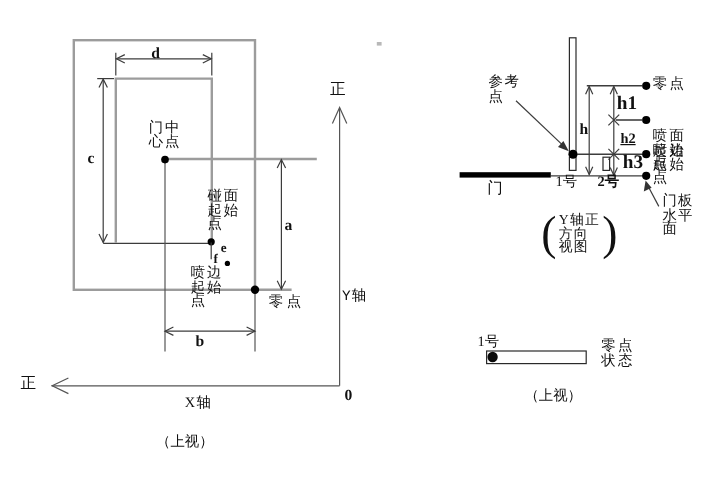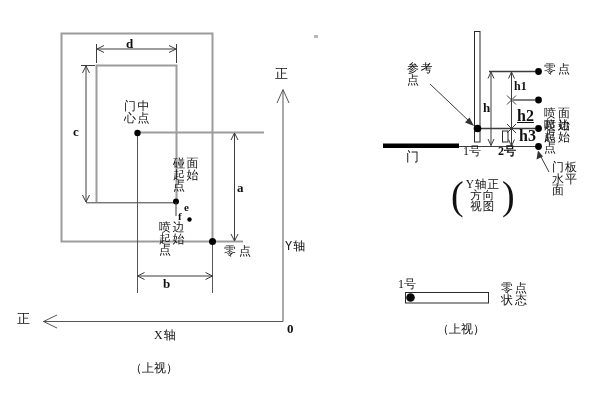--- a/index.html
+++ b/index.html
@@ -8,21 +8,21 @@
   #stage svg{position:absolute;left:0;top:0;}
   .lbl{position:absolute;color:#111;font-size:12px;line-height:11.5px;
        white-space:pre-line;letter-spacing:1.5px;font-family:"Liberation Serif", serif;}
   .ctr{text-align:right;}
   .dim{position:absolute;color:#111;font-weight:700;font-size:13px;line-height:13px;
        letter-spacing:0;font-family:"Liberation Serif", serif;}
   .small{font-size:11px;line-height:11px;}
   .view-group{position:absolute;display:flex;align-items:center;gap:2px;color:#111;}
   .paren{font-size:38px;line-height:40px;font-weight:400;transform:scaleY(1.05);
          font-family:"Liberation Serif", serif;}
-  .view-text{font-size:11.5px;line-height:11px;text-align:center;white-space:pre-line;
+  .view-text{font-size:11.5px;line-height:11px;white-space:pre-line;
              letter-spacing:1px;}
 </style>
 </head>
 <body>
 
 <div id="stage">
 
   <svg width="600" height="403" viewBox="0 0 600 403">
 
     <g>
@@ -156,22 +156,22 @@
   <div class="lbl" style="left:544px;top:84px;width:32px;letter-spacing:2px;margin-top:24px;">喷面
 起始
 点</div>
   <div class="lbl" style="left:544px;top:120px;width:32px;letter-spacing:2px;">喷边
 起始
 点</div>
   <div class="lbl" style="left:552px;top:162px;width:32px;letter-spacing:1px;">门板
 水平
 面</div>
   <div class="dim" style="left:483px;top:101px;">h</div>
-  <div class="dim" style="left:514px;top:80px;font-size:12px;">h1</div>
-  <div class="dim" style="left:517px;top:109px;font-size:16px;text-decoration:underline;">h2</div>
+  <div class="dim" style="left:514px;top:80px;font-size:16px;">h1</div>
+  <div class="dim" style="left:517px;top:109px;font-size:12px;text-decoration:underline;">h2</div>
   <div class="dim" style="left:519px;top:129px;font-size:16px;">h3</div>
   <div class="lbl" style="left:406px;top:151px;font-size:13px;">门</div>
   <div class="lbl" style="left:463px;top:146px;letter-spacing:0;">1号</div>
   <div class="lbl" style="left:498px;top:146px;letter-spacing:0;font-weight:bold;">2号</div>
 
   <div class="view-group" style="left:451px;top:175px;">
     <span class="paren">(</span>
     <span class="view-text">Y轴正
 方向
 视图</span>

